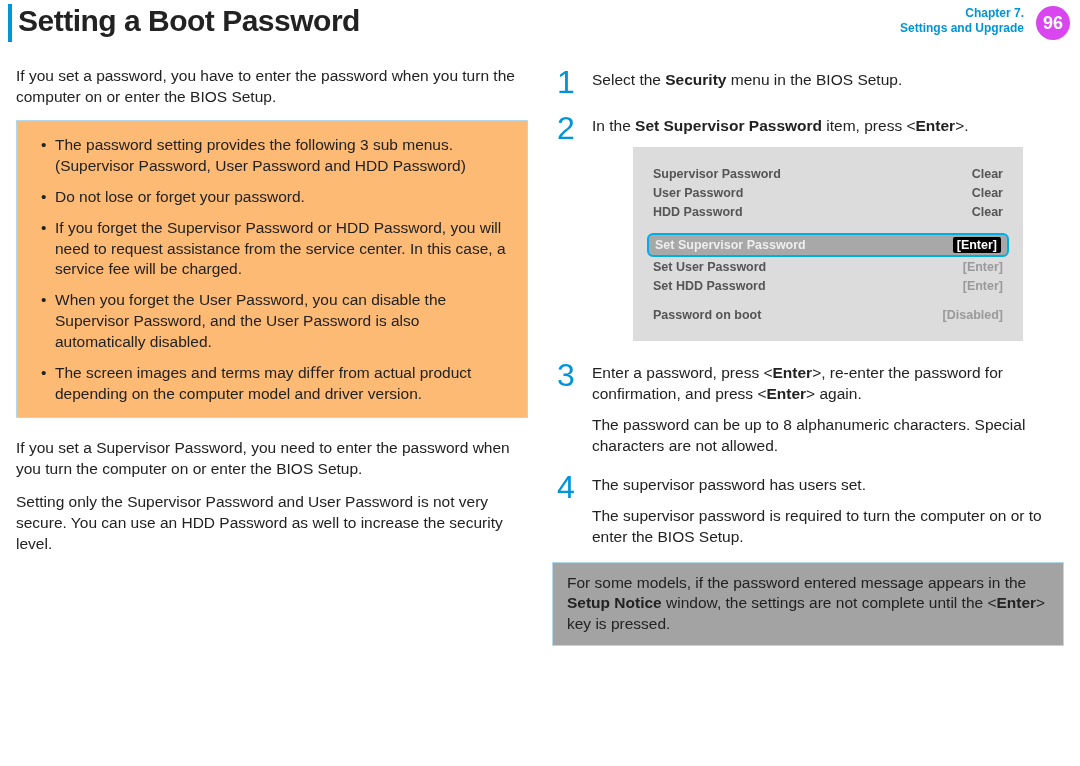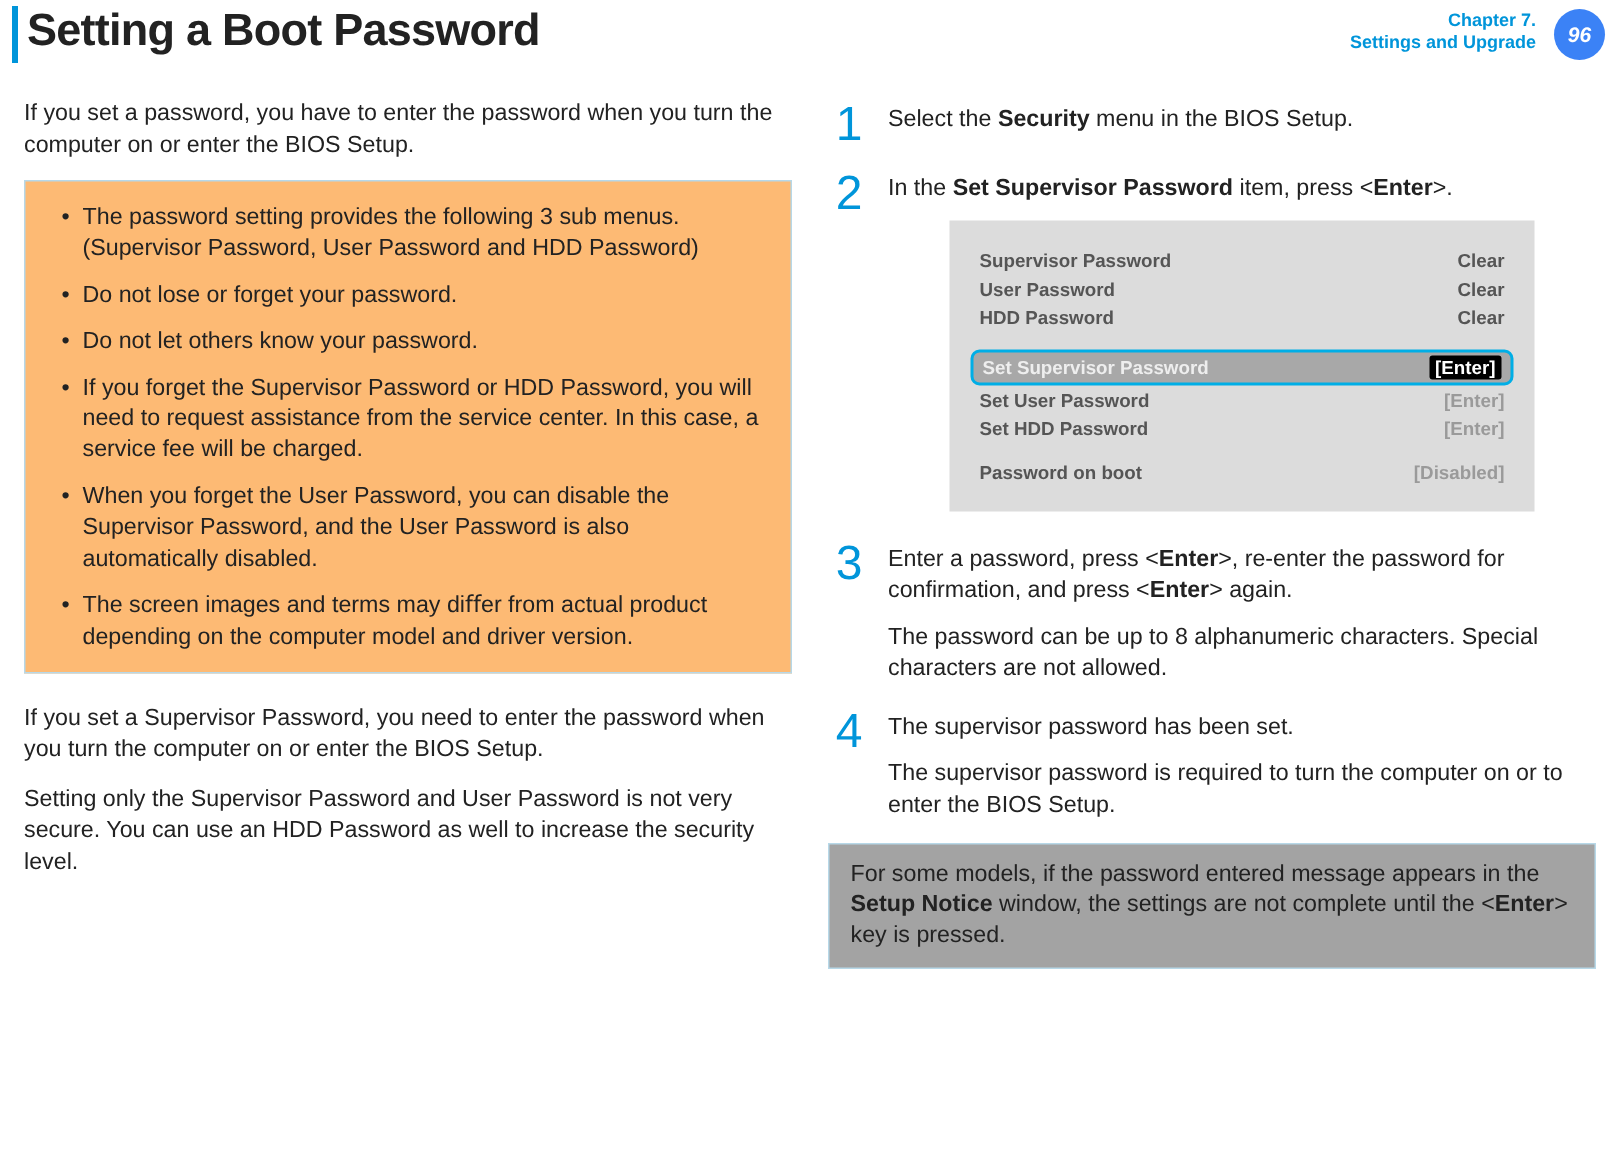--- a/index.html
+++ b/index.html
@@ -36,28 +36,27 @@
     color: #0095da;
     font-size: 12px;
     font-weight: 700;
     line-height: 1.25;
   }
   .page-no {
     position: absolute;
     right: 10px; top: 6px;
     width: 34px; height: 34px;
     border-radius: 50%;
-    background: #3b82f6;
+    background: #d946ef;
     color: #fff;
     display: flex;
     align-items: center;
     justify-content: center;
-    font-size: 14px;
-    font-weight: 700;
-    font-style: italic;
+    font-size: 18px;
+    font-weight: 700;
   }
   .content {
     display: flex;
     gap: 24px;
     padding: 20px 16px 0 16px;
     font-size: 15.5px;
     line-height: 1.35;
   }
   .col {
     flex: 1;
@@ -161,21 +160,20 @@
 
 <div class="content">
 
   <div class="col">
     <p class="para">If you set a password, you have to enter the password when you turn the computer on or enter the BIOS Setup.</p>
 
     <div class="callout">
       <ul>
         <li>The password setting provides the following 3 sub menus. (Supervisor Password, User Password and HDD Password)</li>
         <li>Do not lose or forget your password.</li>
-        <li>Do not let others know your password.</li>
         <li>If you forget the Supervisor Password or HDD Password, you will need to request assistance from the service center. In this case, a service fee will be charged.</li>
         <li>When you forget the User Password, you can disable the Supervisor Password, and the User Password is also automatically disabled.</li>
         <li>The screen images and terms may diﬀer from actual product depending on the computer model and driver version.</li>
       </ul>
     </div>
 
     <p class="para">If you set a Supervisor Password, you need to enter the password when you turn the computer on or enter the BIOS Setup.</p>
     <p class="para">Setting only the Supervisor Password and User Password is not very secure. You can use an HDD Password as well to increase the security level.</p>
   </div>
 
@@ -238,21 +236,21 @@
         <p>
           <span>Enter a password, press &lt;</span><b>Enter</b><span>&gt;, re-enter the password for conﬁrmation, and press &lt;</span><b>Enter</b><span>&gt; again.</span>
         </p>
         <p>The password can be up to 8 alphanumeric characters. Special characters are not allowed.</p>
       </div>
     </div>
 
     <div class="step">
       <div class="step-num">4</div>
       <div class="step-body">
-        <p>The supervisor password has been set.</p>
+        <p>The supervisor password has users set.</p>
         <p>The supervisor password is required to turn the computer on or to enter the BIOS Setup.</p>
       </div>
     </div>
 
     <div class="note">
       <span>For some models, if the password entered message appears in the </span><b>Setup Notice</b><span> window, the settings are not complete until the &lt;</span><b>Enter</b><span>&gt; key is pressed.</span>
     </div>
 
   </div>
 </div>

